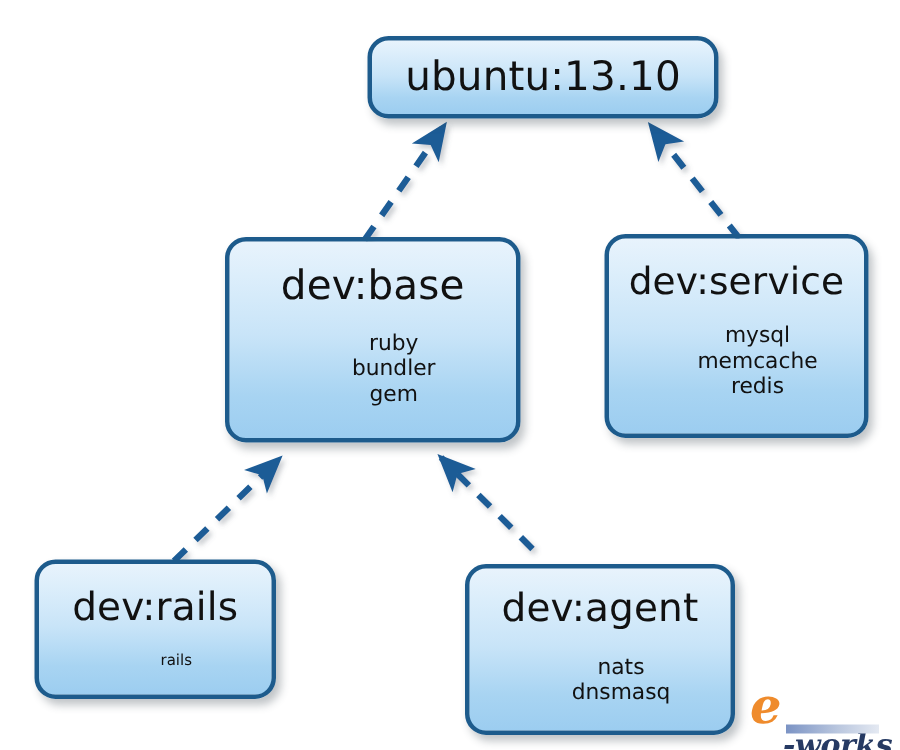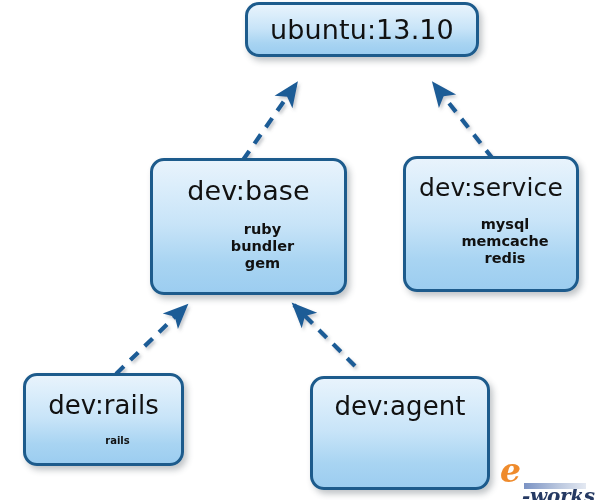--- a/index.html
+++ b/index.html
@@ -43,30 +43,30 @@
 
   .node-title {
     display: block;
     color: #111111;
     letter-spacing: 0.1px;
     white-space: nowrap;
   }
 
   .node-items {
     display: block;
-    font-weight: bold;
+    font-weight: normal;
     color: #111111;
     line-height: 1.18;
     padding-left: 28px;
   }
   .node-items span { display: block; white-space: nowrap; }
 
   
   #node-ubuntu {
-    left: 245px; top: 2px; width: 234px; height: 55px;
+    left: 245px; top: 24px; width: 234px; height: 55px;
   }
   #node-ubuntu .node-title { font-size: 27px; line-height: 49px; }
 
   #node-base {
     left: 150px; top: 158px; width: 197px; height: 137px;
     padding-top: 14px;
   }
   #node-base .node-title { font-size: 27px; }
   #node-base .node-items { font-size: 14.5px; margin-top: 15px; }
 
@@ -183,20 +183,24 @@
 
   <div class="node" id="node-rails">
     <span class="node-title">dev:rails</span>
     <span class="node-items">
       <span>rails</span>
     </span>
   </div>
 
   <div class="node" id="node-agent">
     <span class="node-title">dev:agent</span>
+    <span class="node-items">
+      <span>nats</span>
+      <span>dnsmasq</span>
+    </span>
   </div>
 
   <div id="watermark">
     <span class="wm-e">e</span>
     <span class="wm-works">-works</span>
     <span class="wm-bar"></span>
   </div>
 
 </div>
 

